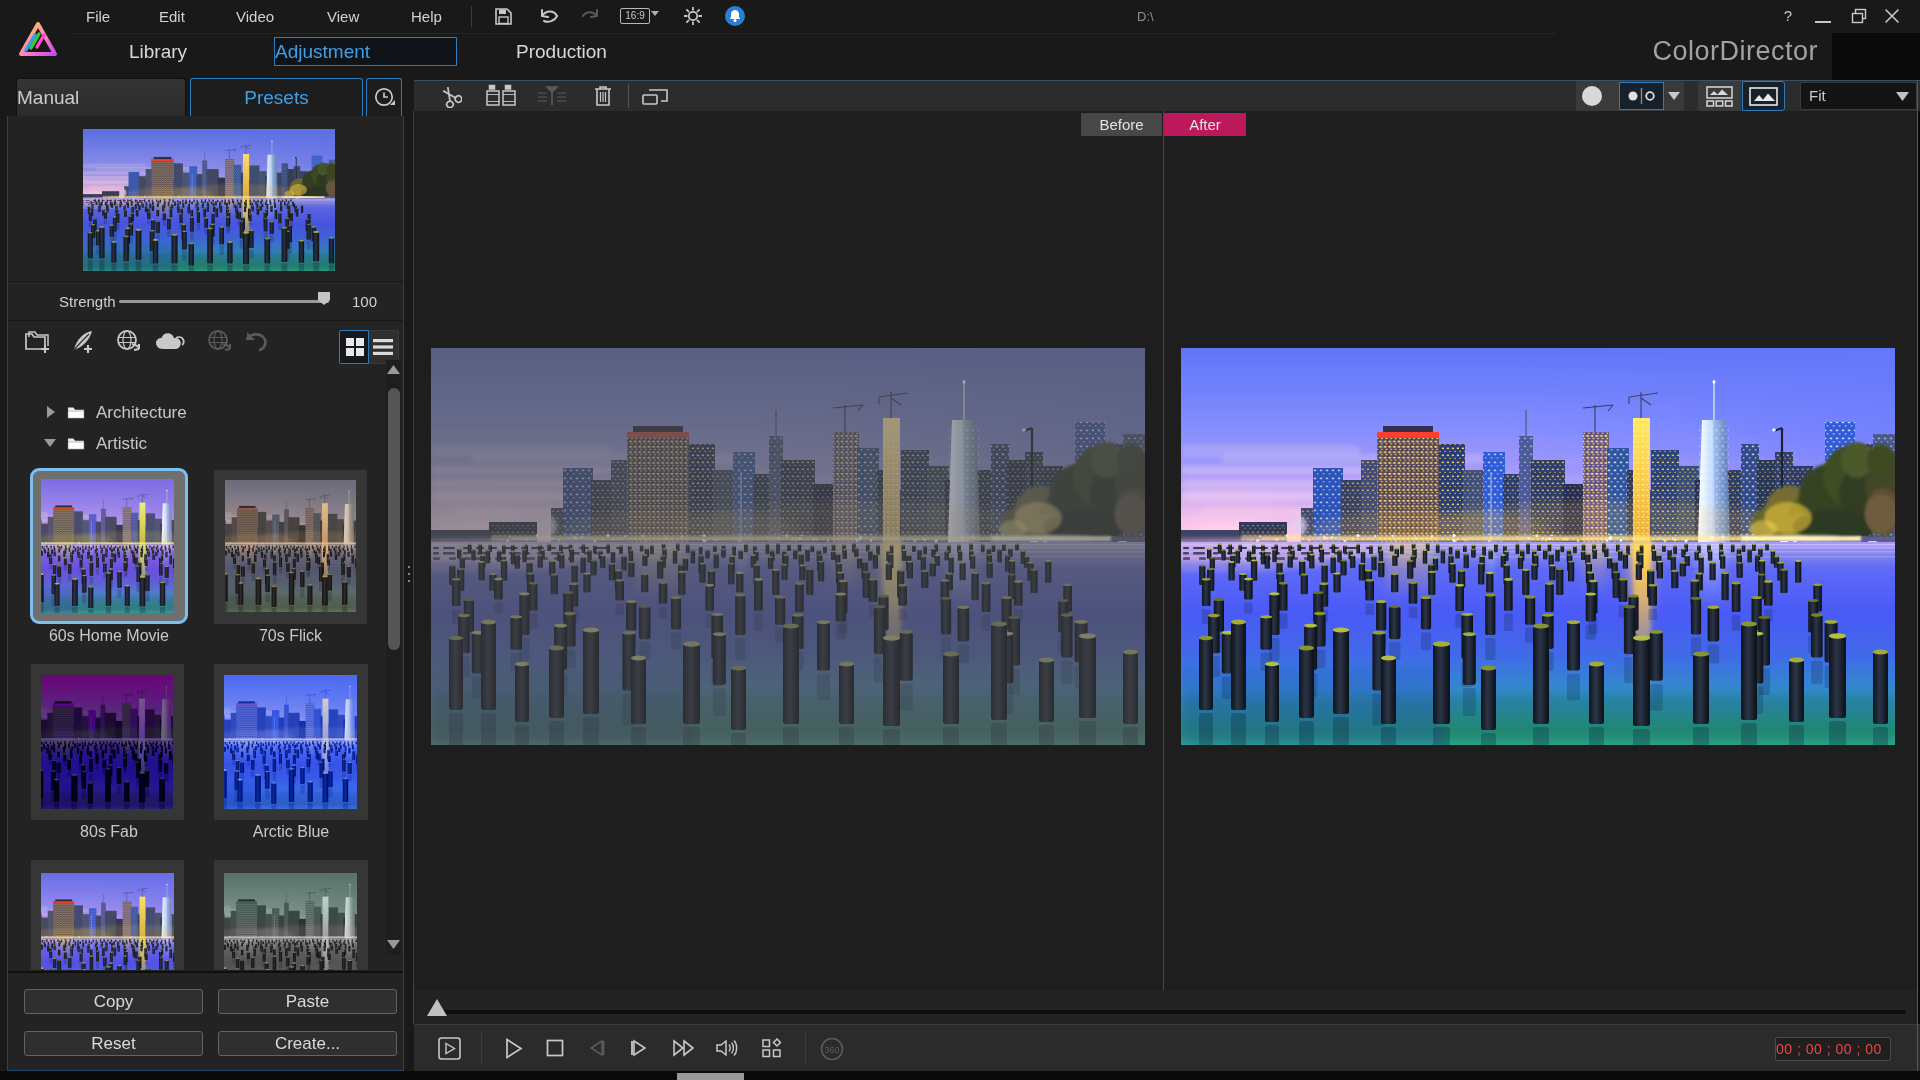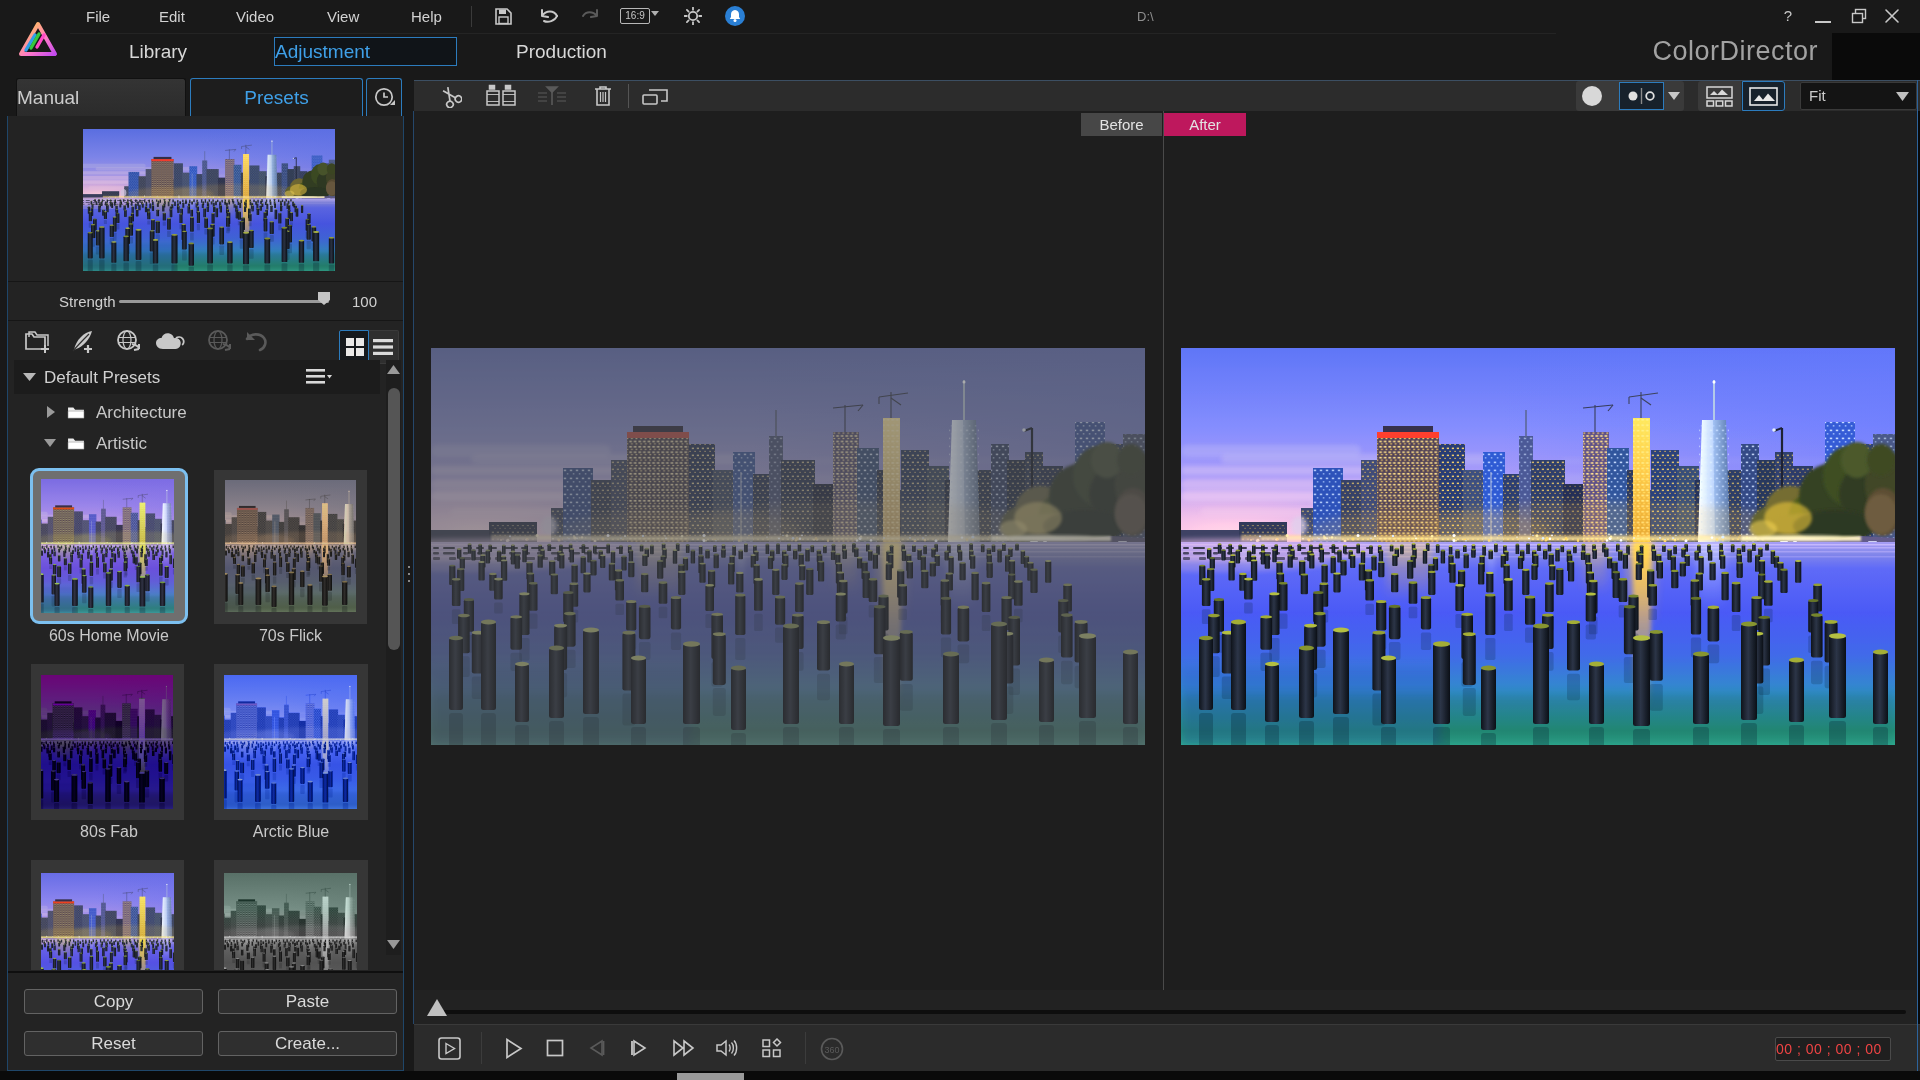--- a/index.html
+++ b/index.html
@@ -1083,32 +1083,20 @@
         <rect x="11" y="11" width="8" height="8" fill="#e8e8e8"></rect>
       </svg>
     </div>
 <div class="abs" id="viewlist">
       <svg class="abs" style="left:4px;top:7px;" width="20" height="18" viewBox="0 0 20 18">
         <rect x="0" y="1" width="20" height="3.2" fill="#dadada"></rect>
         <rect x="0" y="7.4" width="20" height="3.2" fill="#dadada"></rect>
         <rect x="0" y="13.8" width="20" height="3.2" fill="#dadada"></rect>
       </svg>
     </div>
-<div class="abs" id="dphead">
-      <span class="t">Default Presets</span>
-      <svg class="abs" style="left:9px;top:12px" width="13" height="10" viewBox="0 0 13 10">
-        <path d="M0 1 L13 1 L6.5 9 Z" fill="#b8b8b8"></path>
-      </svg>
-      <svg class="abs" style="left:292px;top:8px" width="26" height="18" viewBox="0 0 26 18">
-        <rect x="0" y="1" width="19" height="2.6" fill="#d8d8d8"></rect>
-        <rect x="0" y="7" width="19" height="2.6" fill="#d8d8d8"></rect>
-        <rect x="0" y="13" width="19" height="2.6" fill="#d8d8d8"></rect>
-        <path d="M21 7 L26 7 L23.5 10.5 Z" fill="#d8d8d8"></path>
-      </svg>
-    </div>
 <div class="abs" id="sbar">
       <svg class="abs" style="left:1px;top:5px" width="13" height="10" viewBox="0 0 13 10">
         <path d="M6.5 0 L13 9 L0 9 Z" fill="#999"></path>
       </svg>
       <svg class="abs" style="left:1px;top:580px" width="13" height="10" viewBox="0 0 13 10">
         <path d="M0 0 L13 0 L6.5 9 Z" fill="#999"></path>
       </svg>
     </div>
 <div class="abs" id="sthumb"></div>
 <svg class="abs" style="left:46px;top:406px" width="10" height="12" viewBox="0 0 10 12">

